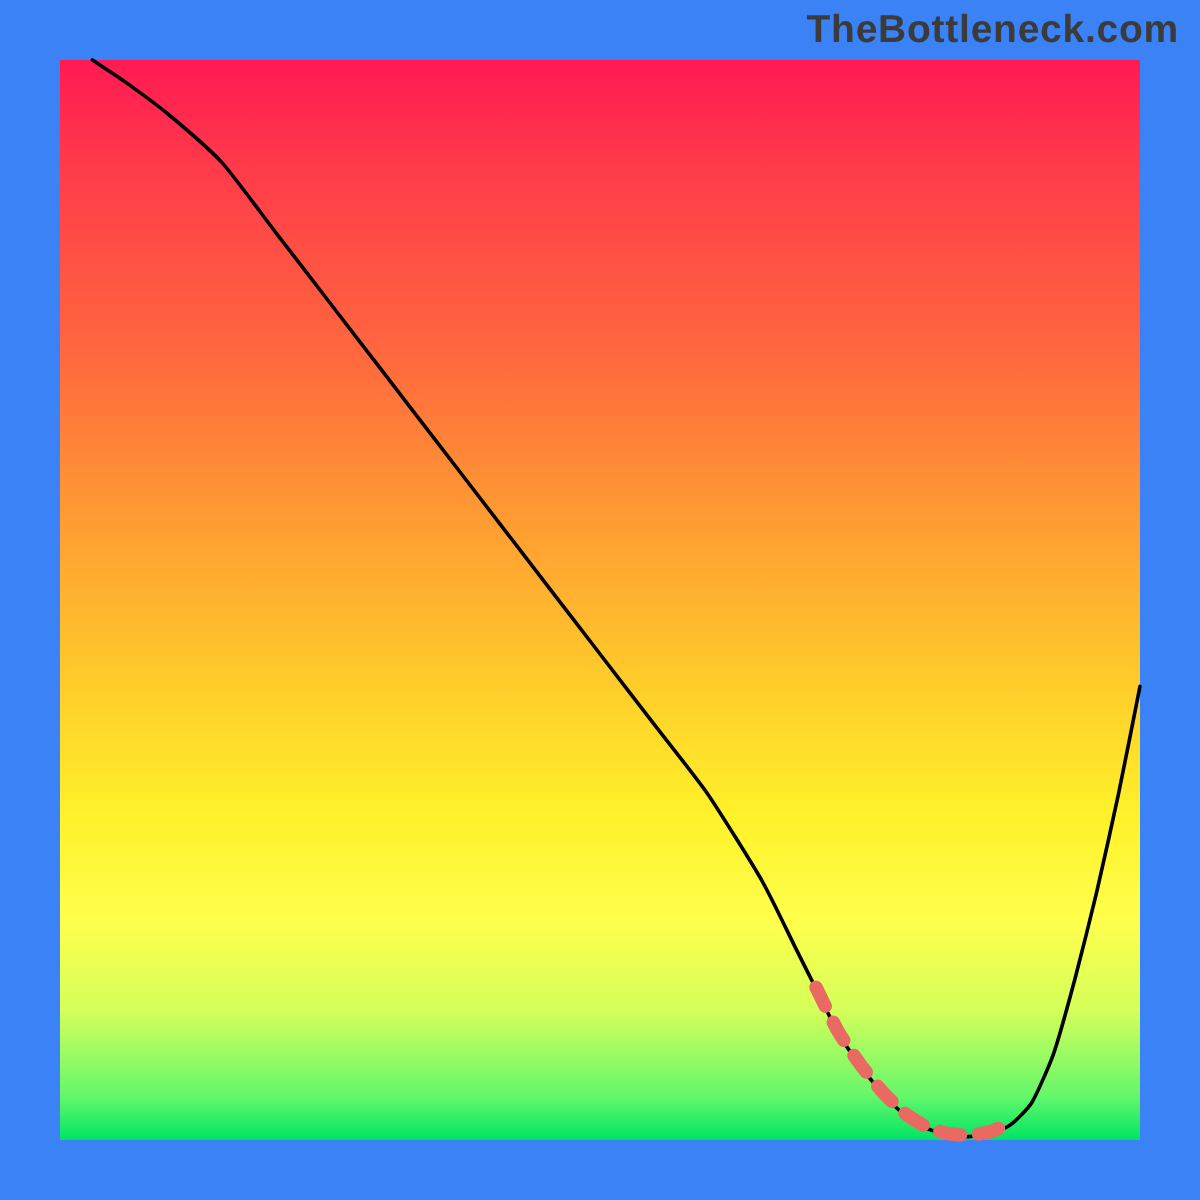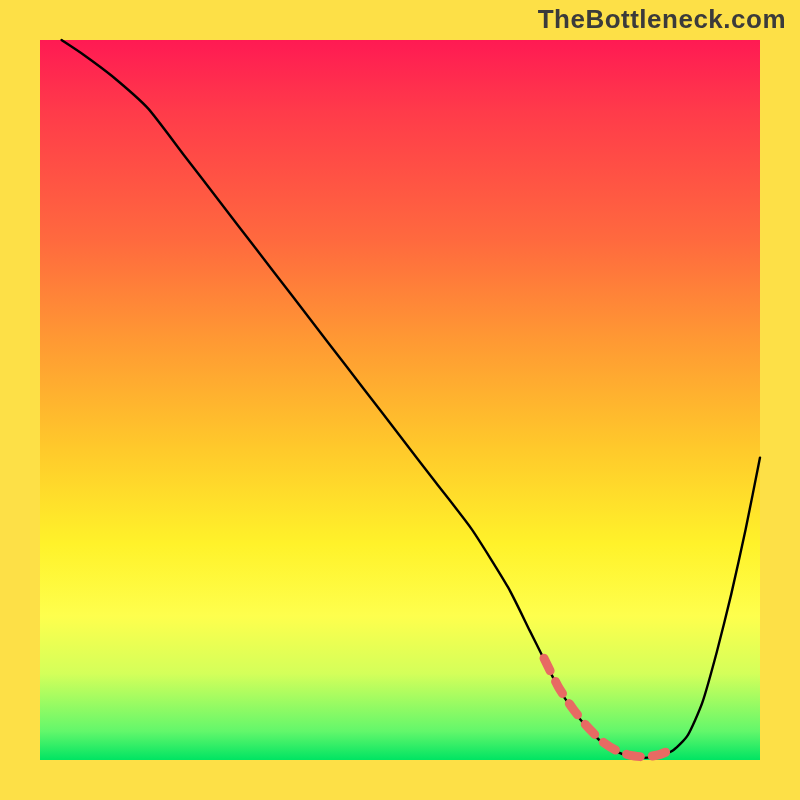--- a/index.html
+++ b/index.html
@@ -8,21 +8,21 @@
     width: 800px;
     height: 800px;
     background: #000000;
     overflow: hidden;
     font-family: Arial, Helvetica, sans-serif;
   }
   .frame {
     position: relative;
     width: 800px;
     height: 800px;
-    background: #fde047;
+    background: #3b82f6;
   }
   .watermark {
     position: absolute;
     top: 4px;
     right: 14px;
     color: #3b3b3b;
     font-size: 26px;
     font-weight: 600;
     letter-spacing: 0.5px;
     user-select: none;

